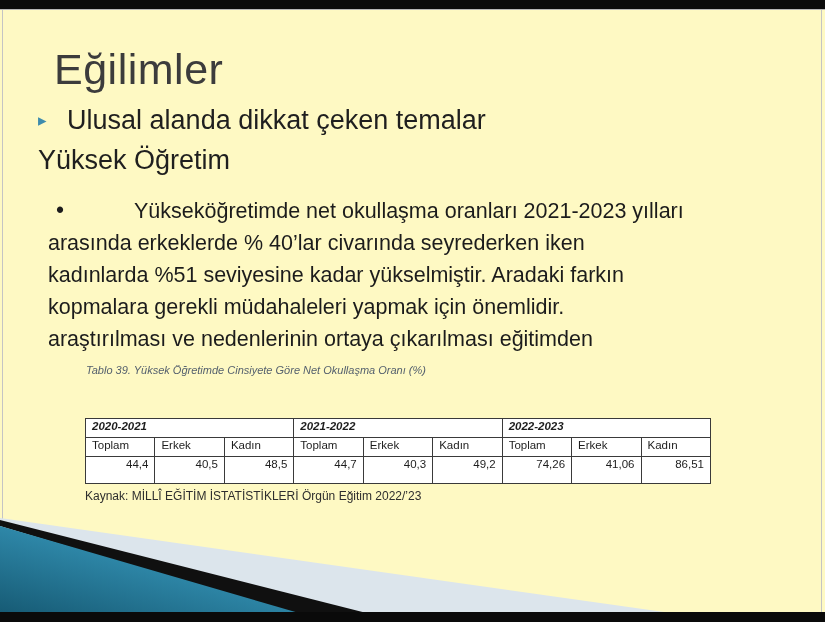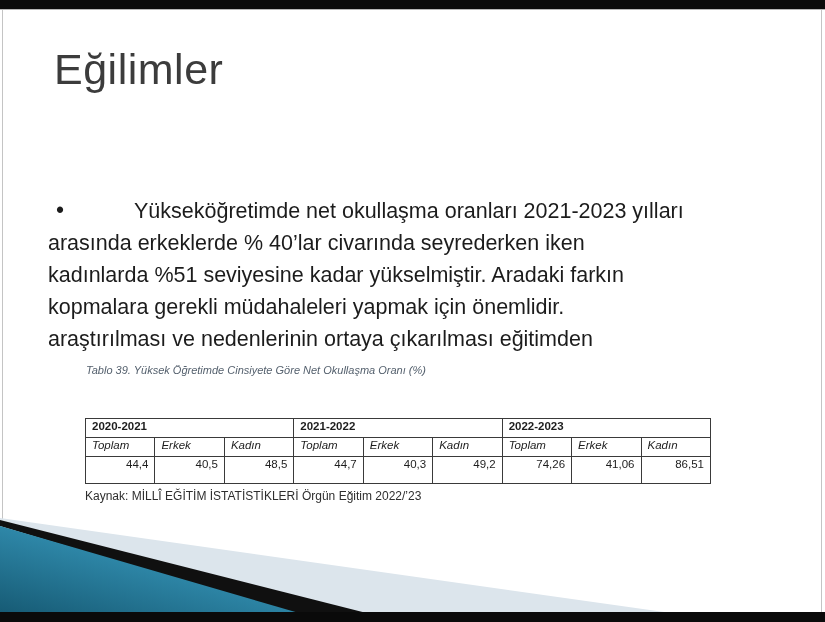--- a/index.html
+++ b/index.html
@@ -1,19 +1,19 @@
 <!DOCTYPE html>
 <html><head>
 <meta charset="utf-8">
 <style>
   html,body{margin:0;padding:0;background:#222;}
   #slide{
     position:relative;
     width:825px;height:622px;
-    background:#ffffff;
+    background:#fef9c3;
     overflow:hidden;
     font-family:"Liberation Sans", sans-serif;
     margin:0 auto;
   }
   .top-bar{position:absolute;left:0;top:0;width:825px;height:9px;background:#0b0b0b;}
   .bottom-bar{position:absolute;left:0;top:612px;width:825px;height:10px;background:#0a0a0a;}
   .hairline-top{position:absolute;left:0;top:9px;width:825px;height:1px;background:#b6b6b6;}
   .hairline-left{position:absolute;left:2px;top:10px;width:1px;height:520px;background:#c4c4c4;}
   .hairline-right{position:absolute;left:821px;top:10px;width:1px;height:602px;background:#c4c4c4;}
 
@@ -39,42 +39,49 @@
   table.data{
     position:absolute;left:85px;top:418px;width:626px;
     border-collapse:collapse;table-layout:fixed;
     font-size:11.5px;color:#1d1d1d;background:#fff;
   }
   table.data th, table.data td{
     border:1px solid #3a3a3a;
     padding:1px 6px;text-align:left;vertical-align:top;
     font-weight:400;white-space:nowrap;overflow:hidden;
   }
-  table.data tr.years th{font-weight:700;height:16px;}
-  table.data tr.subs td{height:16px;font-style:italic;}
+  table.data tr.years th{font-weight:700;height:16px;font-style:italic;}
+  table.data tr.subs td{height:16px;}
   table.data tr.vals td{height:24px;text-align:right;}
 
   .source{
     position:absolute;left:85px;top:489px;
     font-size:12px;color:#2e2e2e;
   }
   .ribbon{position:absolute;left:0;top:512px;width:825px;height:110px;}
 </style>
 </head>
 <body>
 
 <div id="slide">
 
   <div class="hairline-top"></div>
   <div class="hairline-left"></div>
   <div class="hairline-right"></div>
   <div class="top-bar"></div>
 
   <h1 class="title">Eğilimler</h1>
 
+  <div class="bullet-block">
+    <div class="bullet-line">
+      <span class="tri">▸</span>
+      <span>Ulusal alanda dikkat çeken temalar</span>
+    </div>
+    <div class="bullet-line">Yüksek Öğretim</div>
+  </div>
 
   <div class="paragraph">
     <div class="para-line">
       <span class="para-marker">•</span><span>Yükseköğretimde net okullaşma oranları 2021-2023 yılları</span>
     </div>
     <div class="para-line">arasında erkeklerde % 40’lar civarında seyrederken iken</div>
     <div class="para-line">kadınlarda %51 seviyesine kadar yükselmiştir. Aradaki farkın</div>
     <div class="para-line">kopmalara gerekli müdahaleleri yapmak için önemlidir.</div>
     <div class="para-line">araştırılması ve nedenlerinin ortaya çıkarılması eğitimden</div>
   </div>

